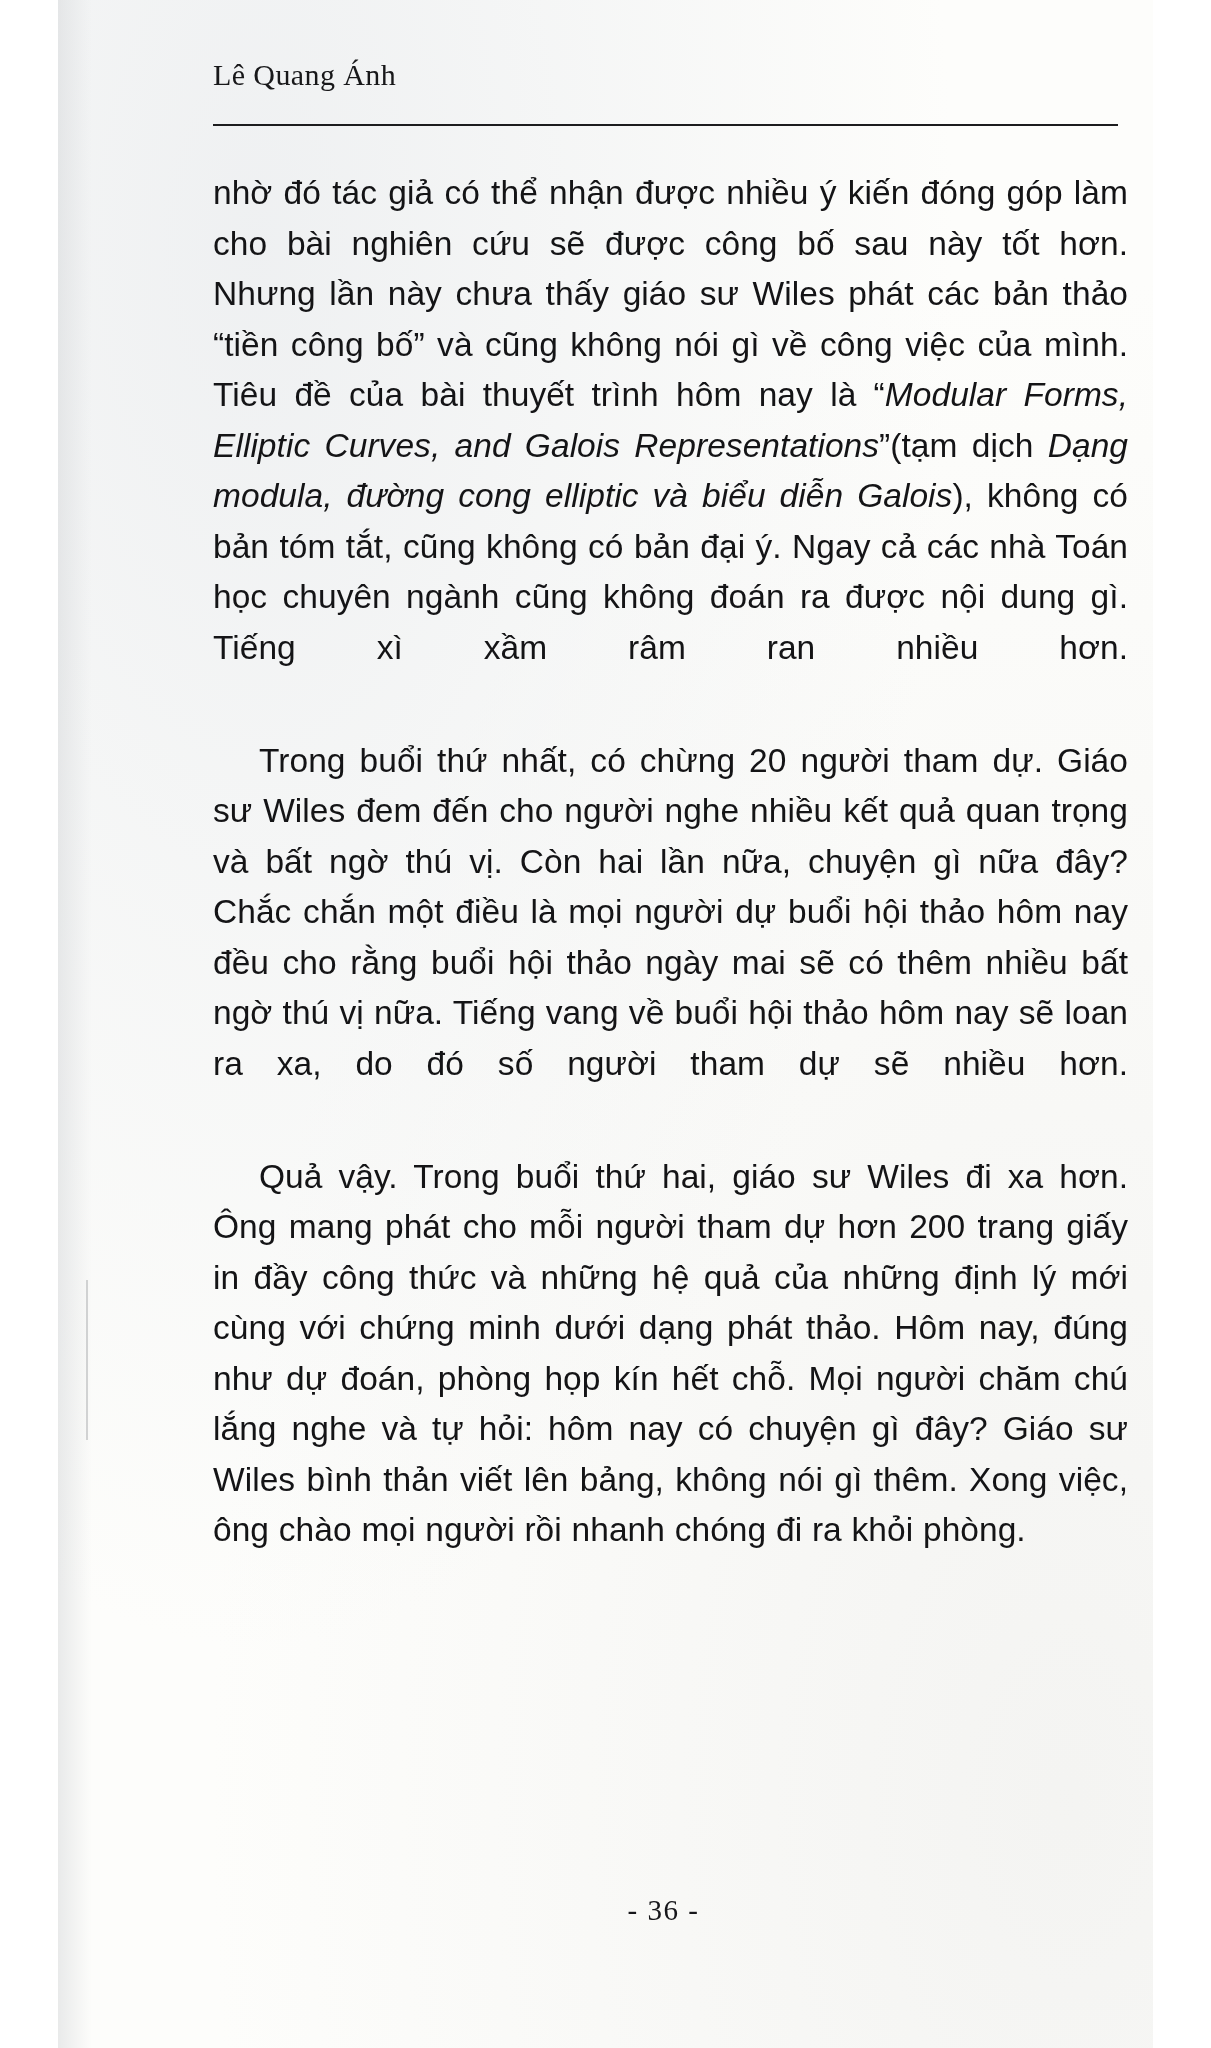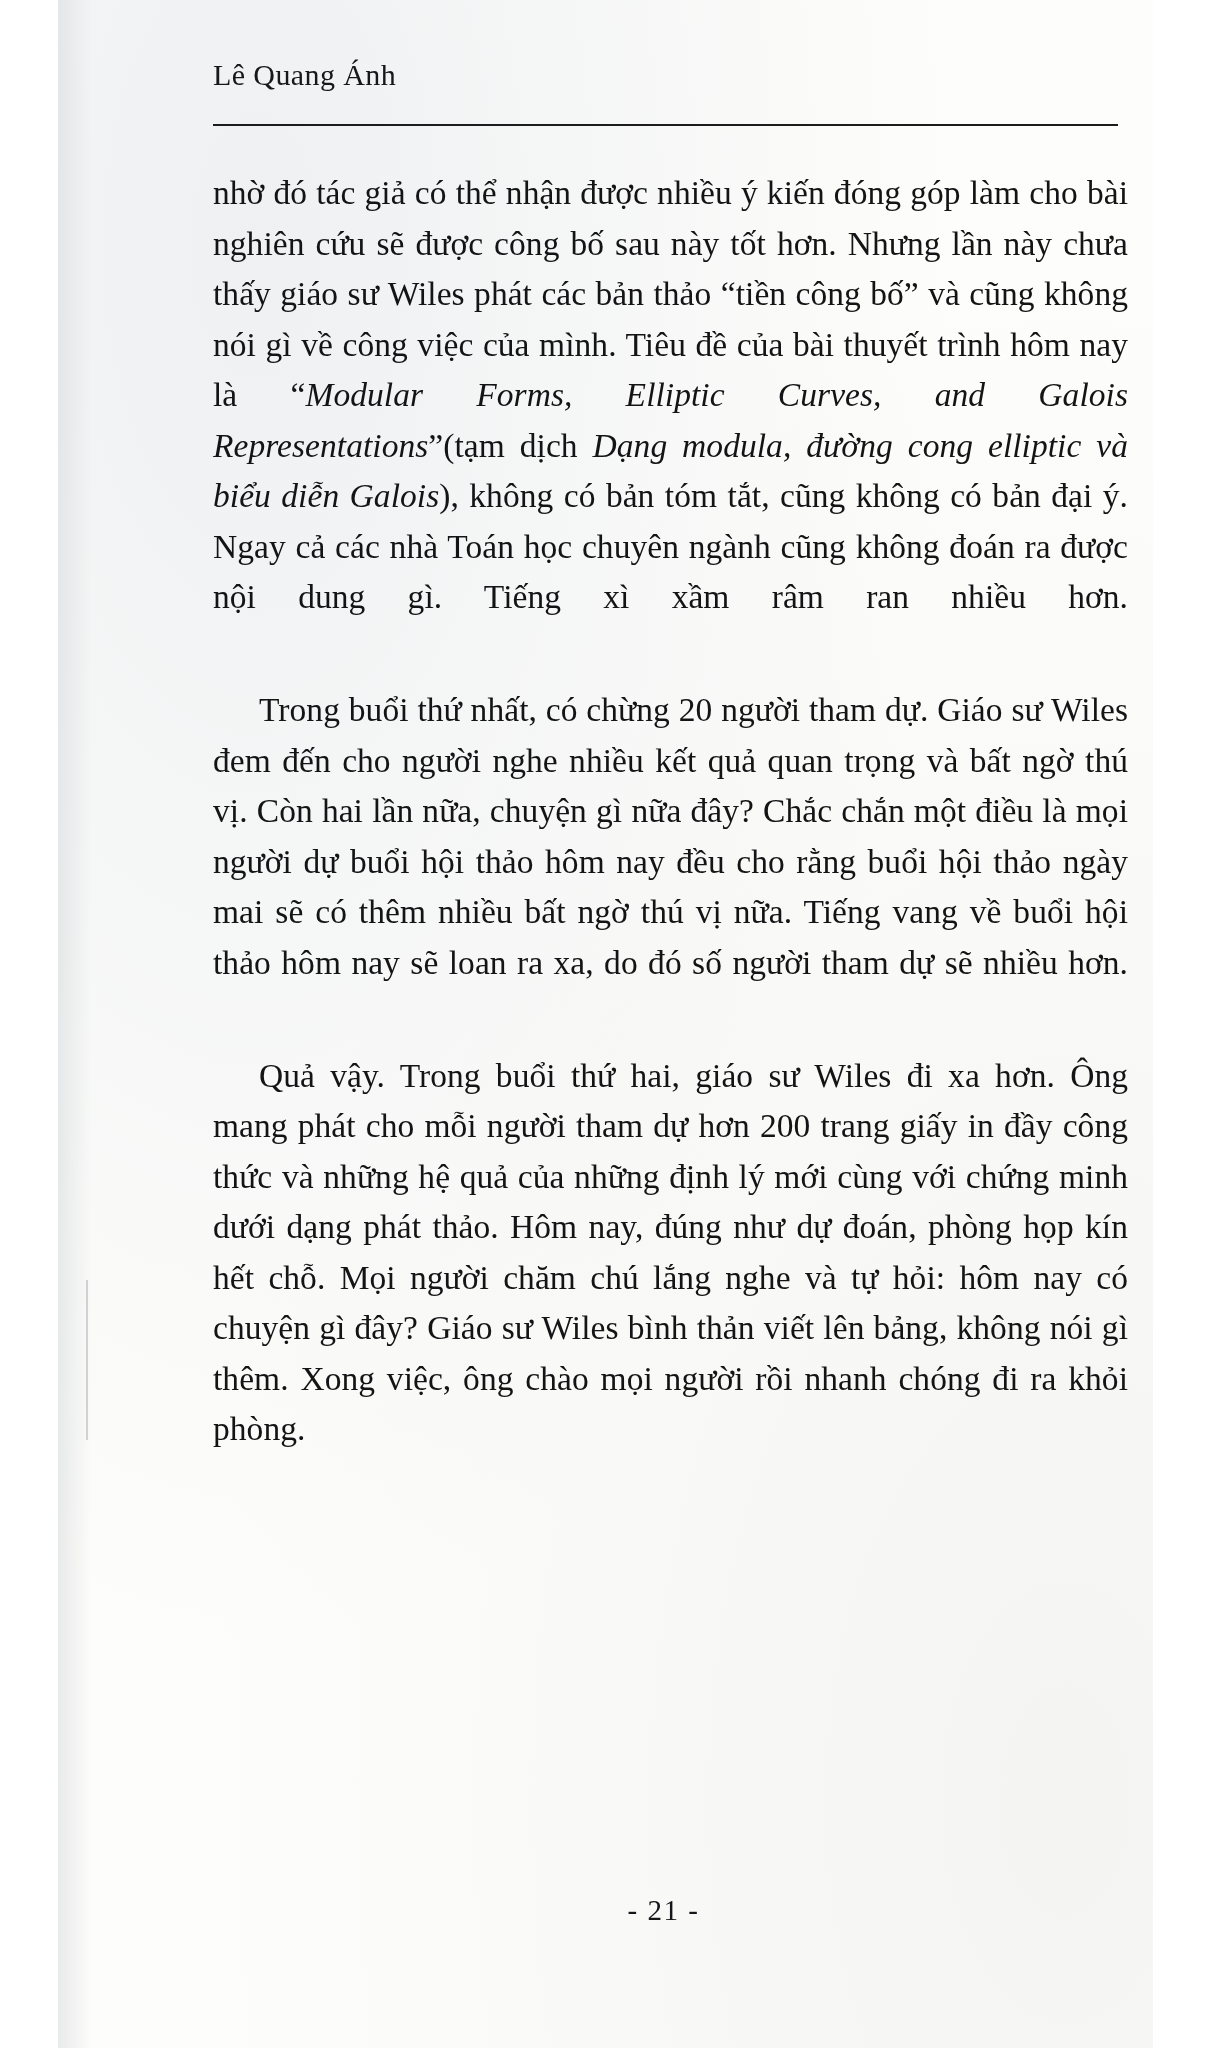--- a/index.html
+++ b/index.html
@@ -76,21 +76,21 @@
 
   
   .body-col {
     position: absolute;
     left: 155px;
     top: 168px;
     width: 915px;
   }
 
   .para {
-    font-family: Liberation Serif, serif;
+    font-family: Liberation Sans, sans-serif;
     font-size: 33.5px;
     line-height: 50.5px;
     color: #141416;
     text-align: justify;
     text-justify: inter-word;
     margin: 0;
     letter-spacing: 0.05px;
     word-spacing: 0.4px;
   }
 
@@ -148,16 +148,16 @@
 
   <div class="body-col">
 
     <p class="para" id="p1"><span>nhờ đó tác giả có thể nhận được nhiều ý kiến đóng góp làm cho bài nghiên cứu sẽ được công bố sau này tốt hơn. Nhưng lần này chưa thấy giáo sư Wiles phát các bản thảo “tiền công bố” và cũng không nói gì về công việc của mình. Tiêu đề của bài thuyết trình hôm nay là “</span><span class="it">Modular Forms, Elliptic Curves, and Galois Representations</span><span>”(tạm dịch </span><span class="it">Dạng modula, đường cong elliptic và biểu diễn Galois</span><span>), không có bản tóm tắt, cũng không có bản đại ý. Ngay cả các nhà Toán học chuyên ngành cũng không đoán ra được nội dung gì. Tiếng xì xầm râm ran nhiều hơn.</span></p>
     <p class="para indent" id="p2"><span>Trong buổi thứ nhất, có chừng 20 người tham dự. Giáo sư Wiles đem đến cho người nghe nhiều kết quả quan trọng và bất ngờ thú vị. Còn hai lần nữa, chuyện gì nữa đây? Chắc chắn một điều là mọi người dự buổi hội thảo hôm nay đều cho rằng buổi hội thảo ngày mai sẽ có thêm nhiều bất ngờ thú vị nữa. Tiếng vang về buổi hội thảo hôm nay sẽ loan ra xa, do đó số người tham dự sẽ nhiều hơn.</span></p>
     <p class="para indent nostretch" id="p3"><span>Quả vậy. Trong buổi thứ hai, giáo sư Wiles đi xa hơn. Ông mang phát cho mỗi người tham dự hơn 200 trang giấy in đầy công thức và những hệ quả của những định lý mới cùng với chứng minh dưới dạng phát thảo. Hôm nay, đúng như dự đoán, phòng họp kín hết chỗ. Mọi người chăm chú lắng nghe và tự hỏi: hôm nay có chuyện gì đây? Giáo sư Wiles bình thản viết lên bảng, không nói gì thêm. Xong việc, ông chào mọi người rồi nhanh chóng đi ra khỏi phòng.</span></p>
 
   </div>
 
   <div class="footer">
-    <span class="folio">- 21 -</span>
+    <span class="folio">- 36 -</span>
   </div>
 
 </div>
 
 </body></html>

